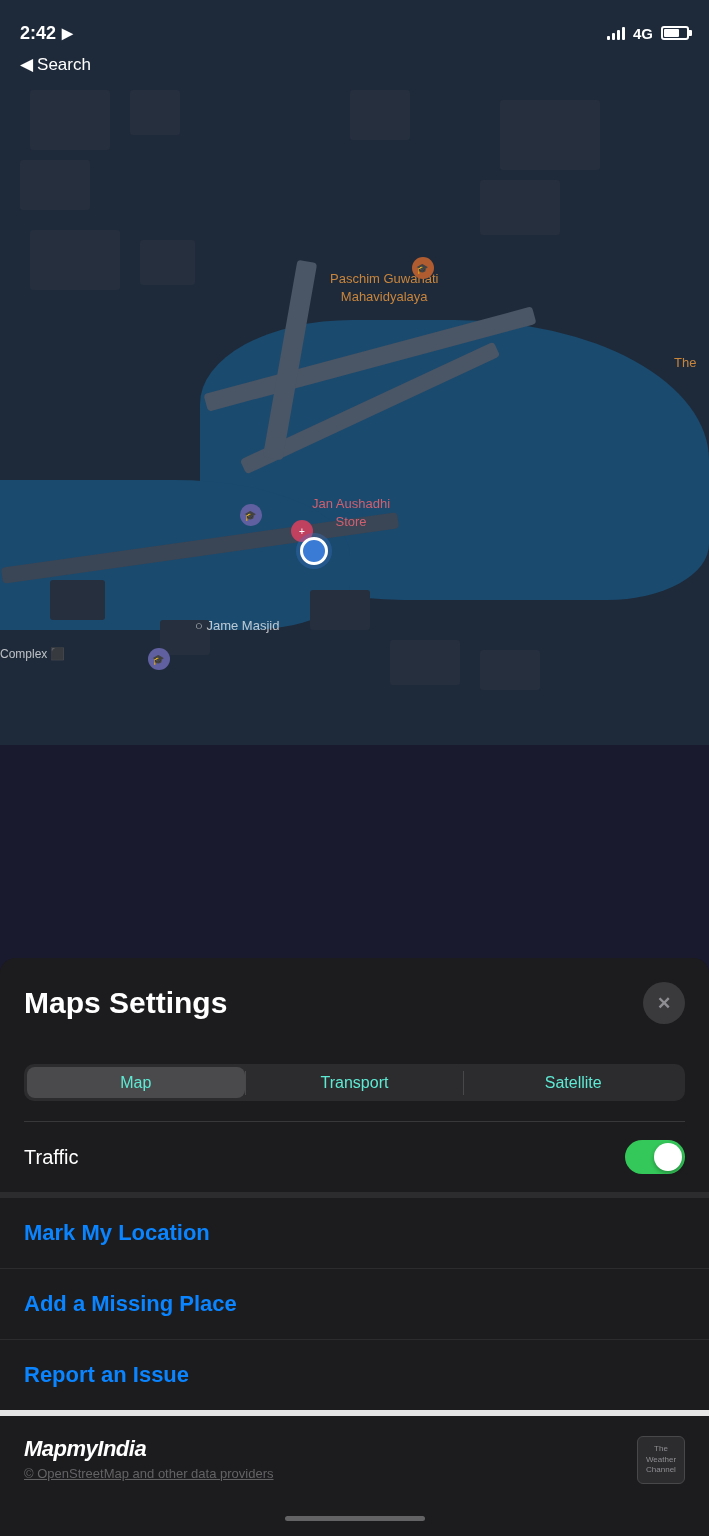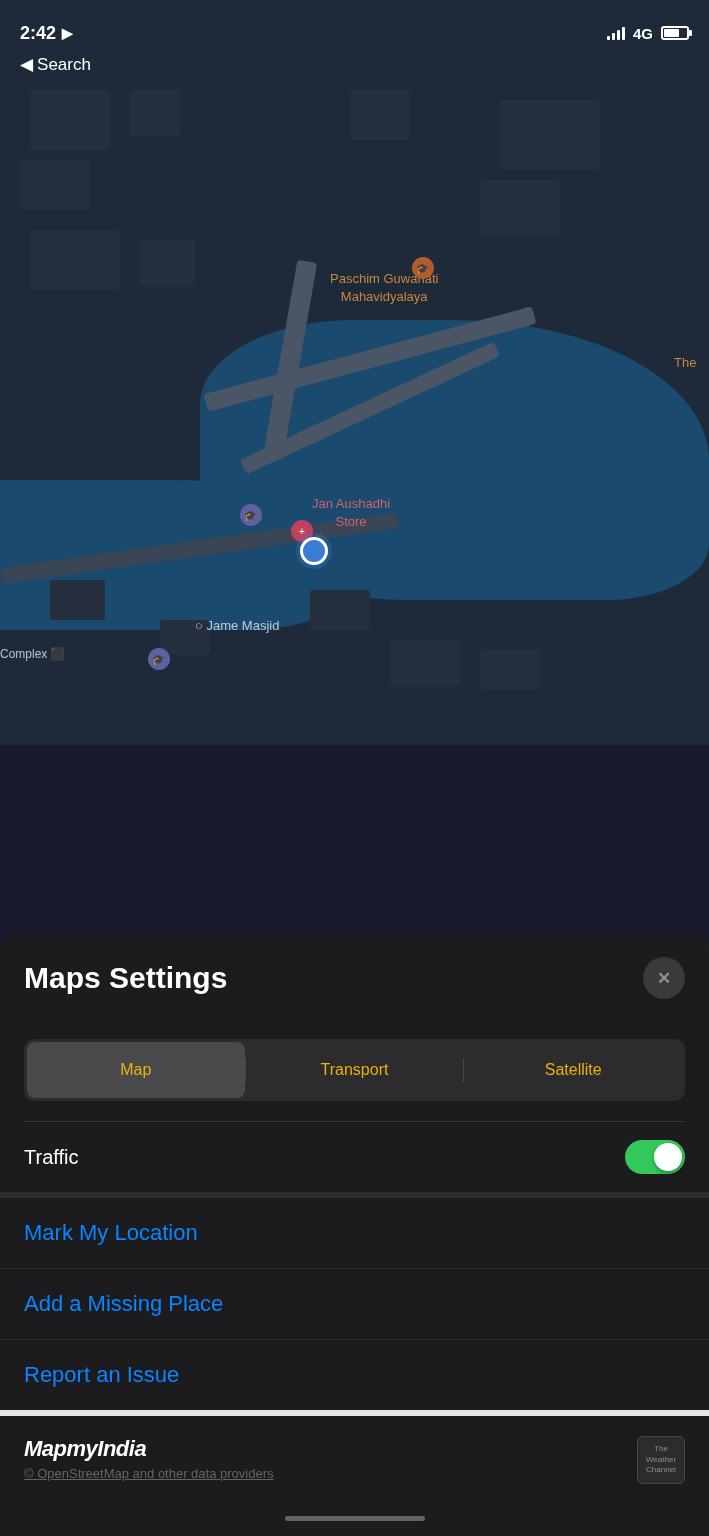--- a/index.html
+++ b/index.html
@@ -293,27 +293,27 @@
       background: #2c2c2e;
       border-radius: 10px;
       padding: 3px;
       display: flex;
       gap: 0;
       margin-bottom: 20px;
     }
 
     .segment-item {
       flex: 1;
-      height: 56px;
+      height: 31px;
       display: flex;
       align-items: center;
       justify-content: center;
       border-radius: 8px;
       font-size: 16px;
-      color: #eab308;
+      color: #5eead4;
       cursor: pointer;
     }
 
     .segment-item.active {
       background: #4a4a4c;
     }
 
     .segment-divider {
       width: 1px;
       height: 24px;
@@ -374,21 +374,21 @@
       cursor: pointer;
       border-bottom: 1px solid #2c2c2e;
     }
 
     .action-item:last-of-type {
       border-bottom: none;
     }
 
     .action-label {
       font-size: 22px;
-      font-weight: 400;
+      font-weight: 700;
       color: #0a84ff;
     }
 
     
     .footer-section {
       background: #1c1c1e;
       border-top: 6px solid #e5e5e5;
       padding: 20px 24px 16px;
     }
 

